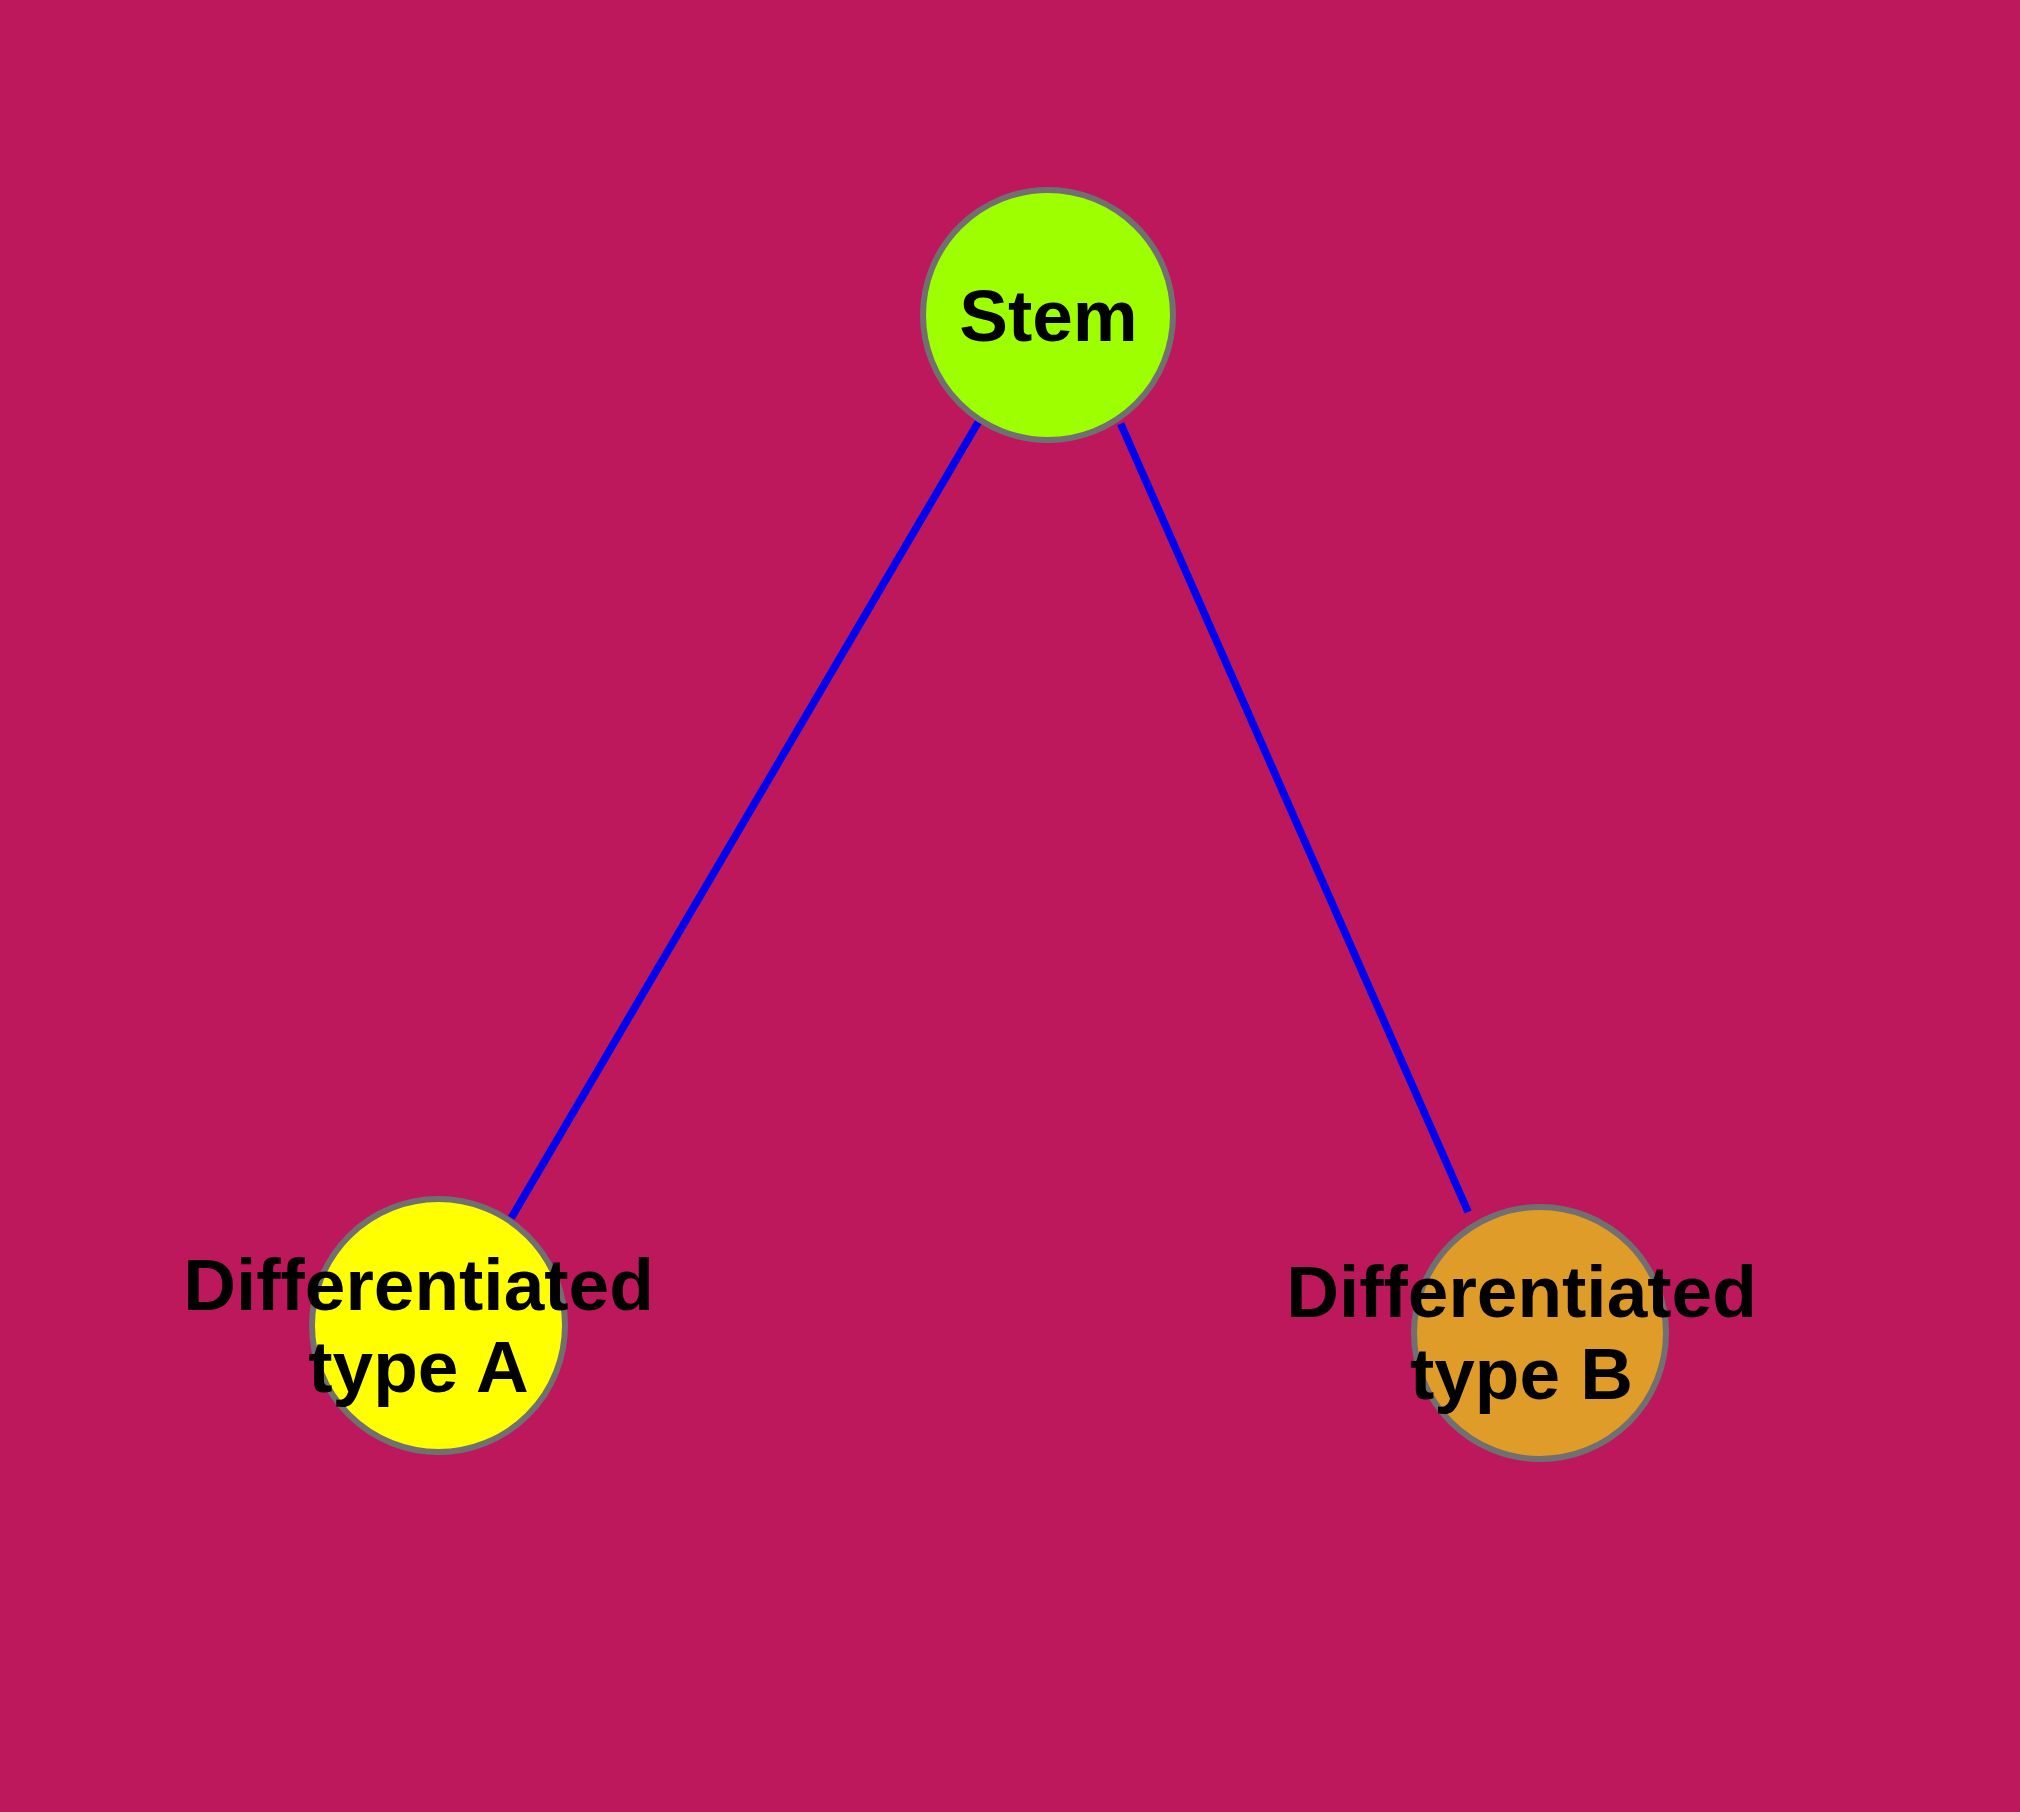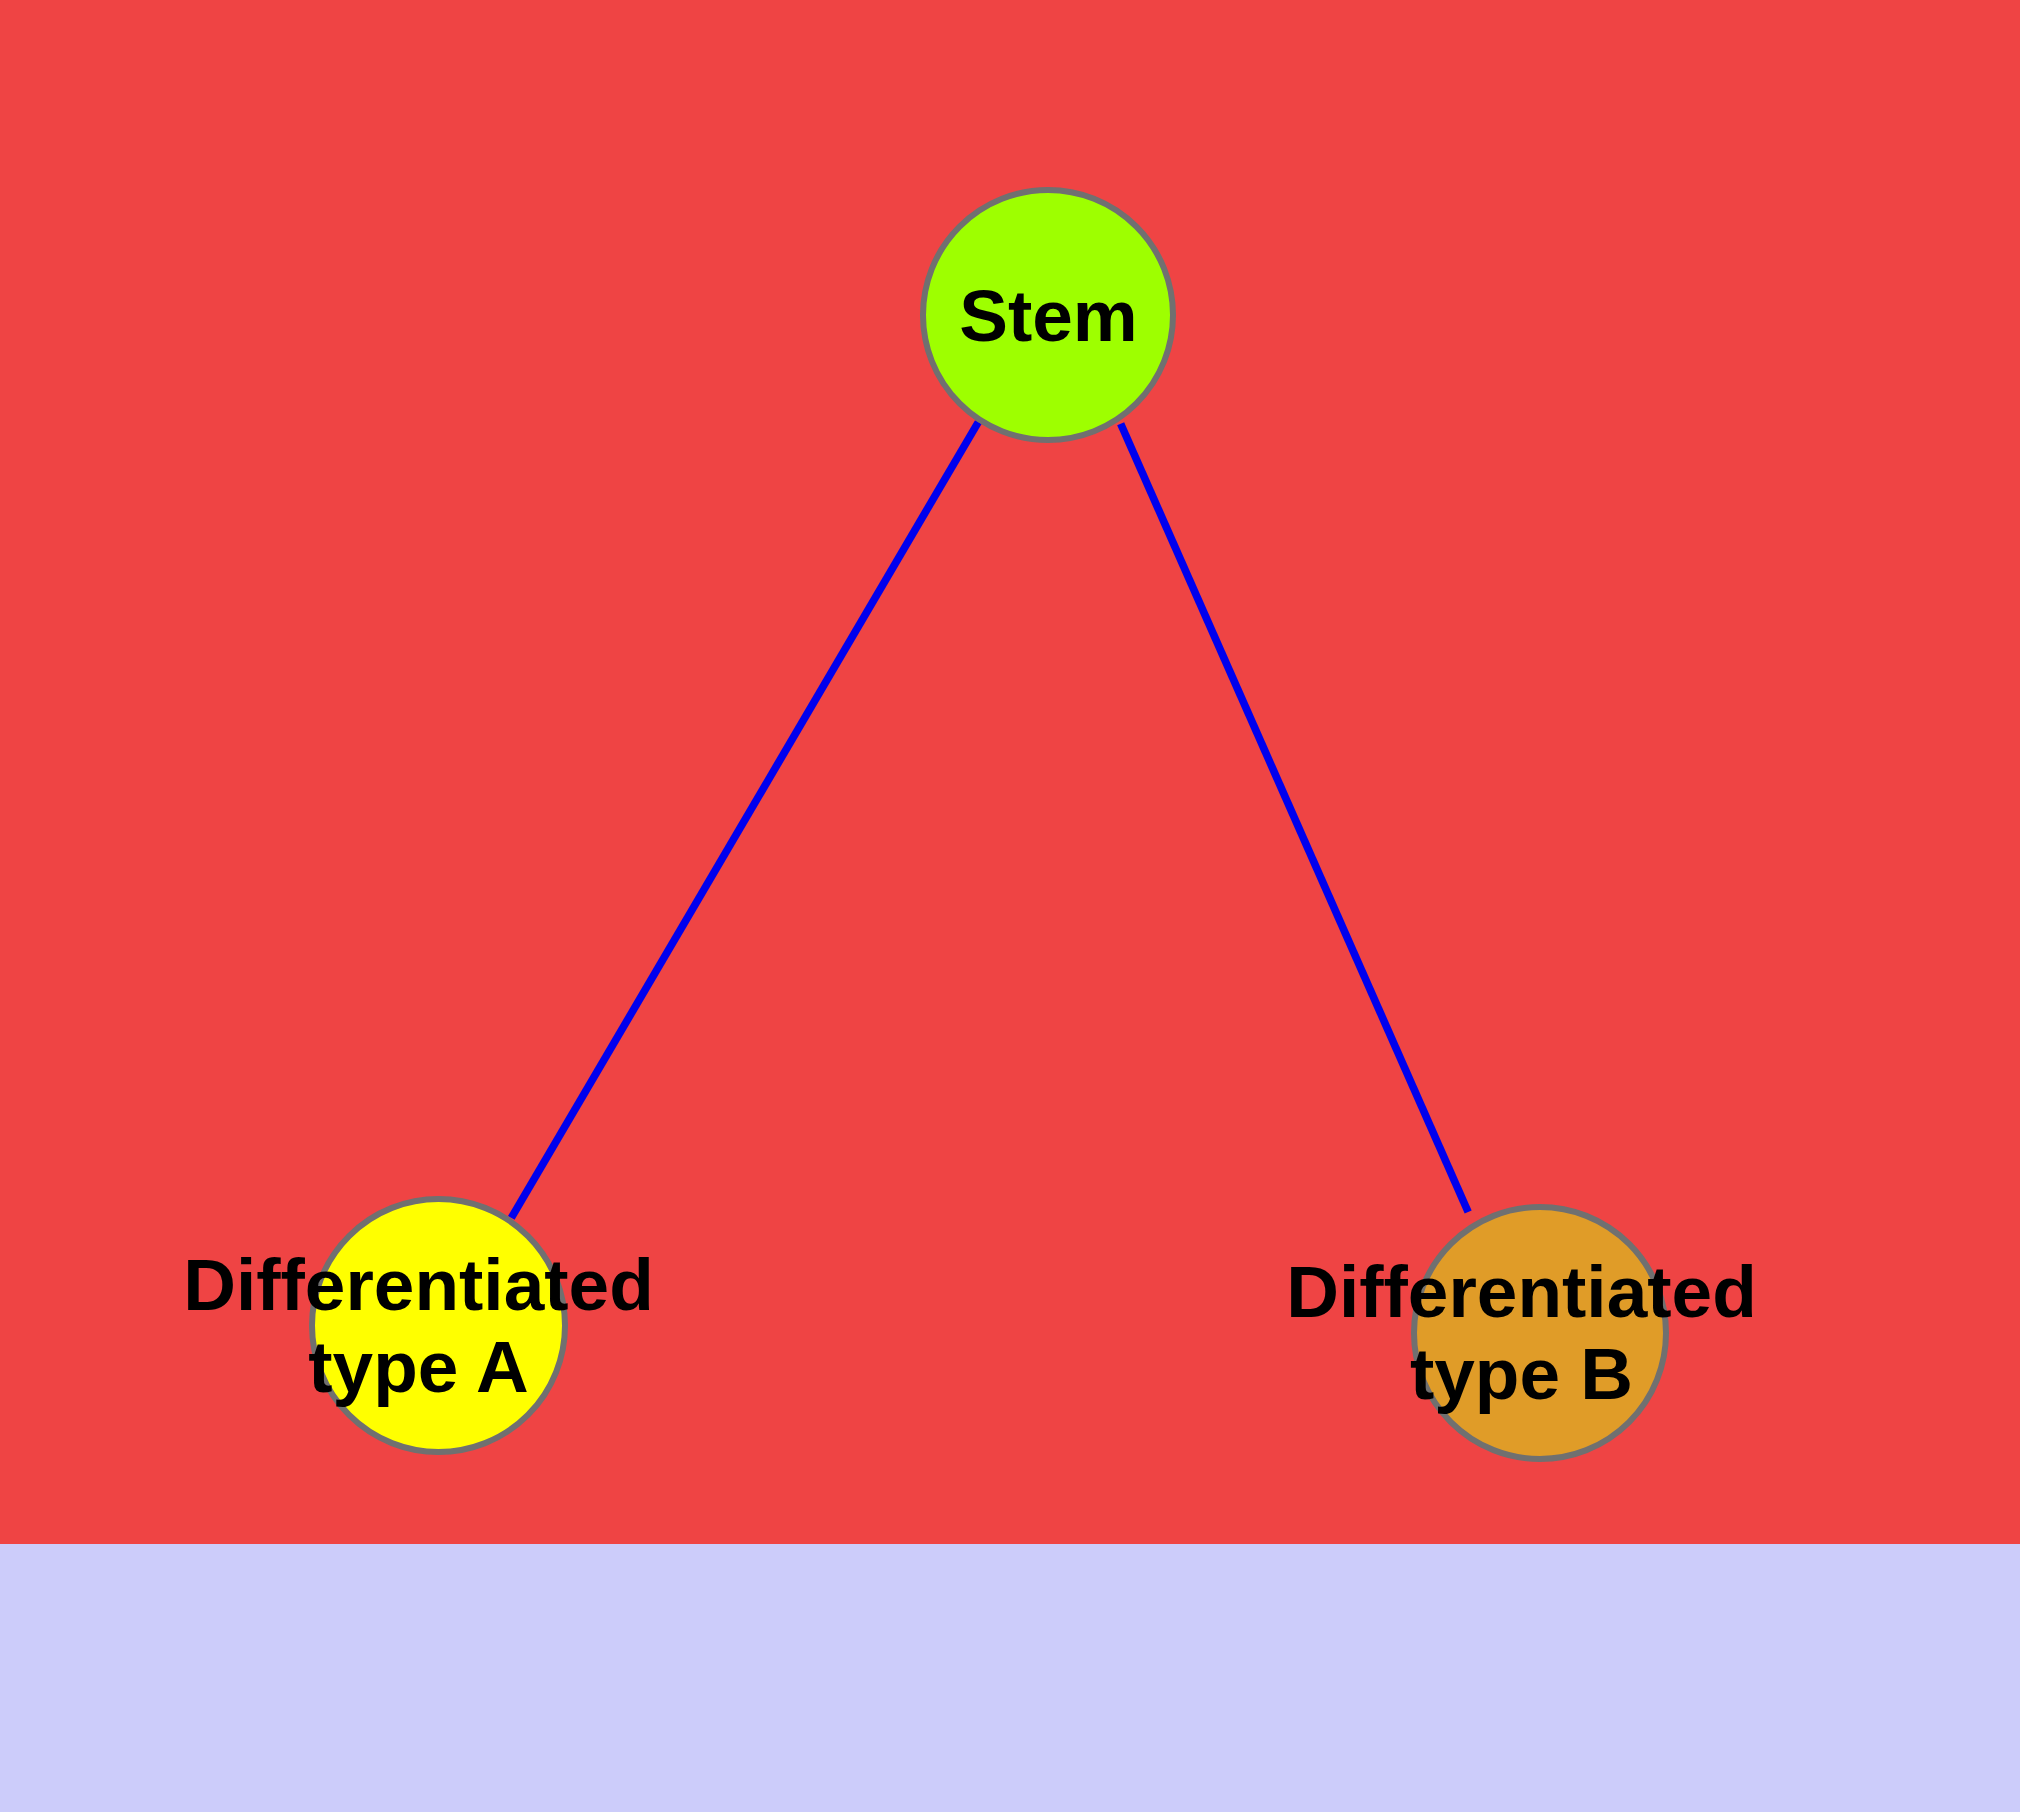--- a/index.html
+++ b/index.html
@@ -39,21 +39,21 @@
     font-family: "Liberation Sans", sans-serif;
     font-weight: bold;
     line-height: 1.12;
     white-space: pre-line;
     pointer-events: none;
   }
 </style>
 </head>
 <body style="background: rgb(204, 204, 250);">
 
-<div id="canvas" style="background: #ef4444; width: 2021px; height: 1544px;">
+<div id="canvas" style="background: #be185d; width: 2021px; height: 1812px;">
 
   <svg id="edge-layer" viewBox="0 0 2384 2138">
     <line class="edge" x1="1154" y1="498" x2="603" y2="1437" stroke="#0000ee" stroke-width="9" stroke-linecap="butt"></line>
     <line class="edge" x1="1322" y1="500" x2="1732" y2="1430" stroke="#0000ee" stroke-width="9" stroke-linecap="butt"></line>
   </svg>
 
   <div class="node" style="left: 920px; top: 187px; width: 256px; height: 256px; background: rgb(158, 255, 0); border-color: rgb(112, 112, 112); border-width: 6px;"></div>
   <div class="node" style="left: 309px; top: 1196px; width: 259px; height: 259px; background: rgb(255, 255, 0); border-color: rgb(112, 112, 112); border-width: 6px;"></div>
   <div class="node" style="left: 1411px; top: 1204px; width: 258px; height: 258px; background: rgb(224, 156, 40); border-color: rgb(112, 112, 112); border-width: 6px;"></div>
 

